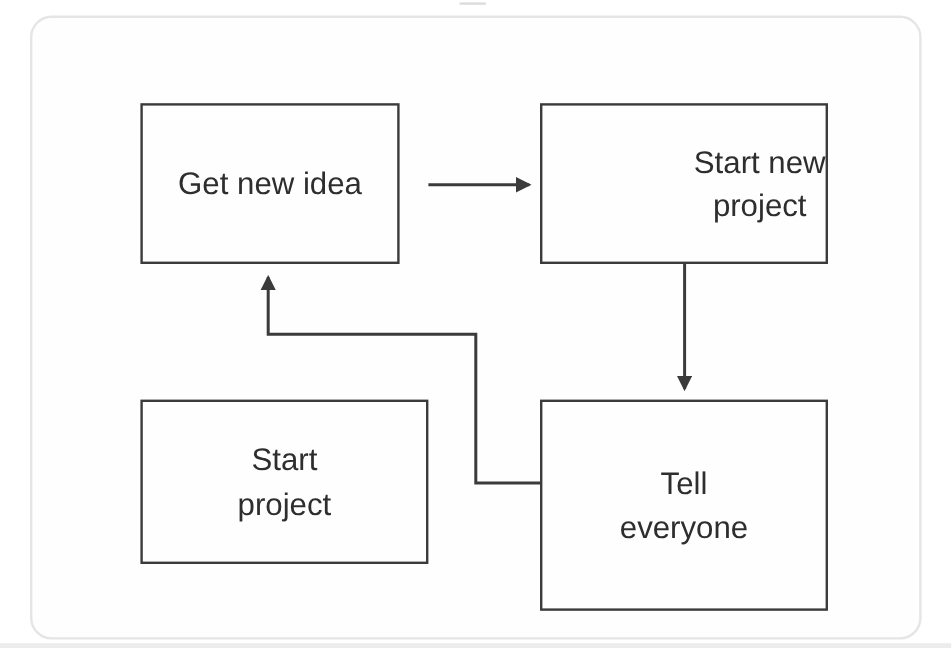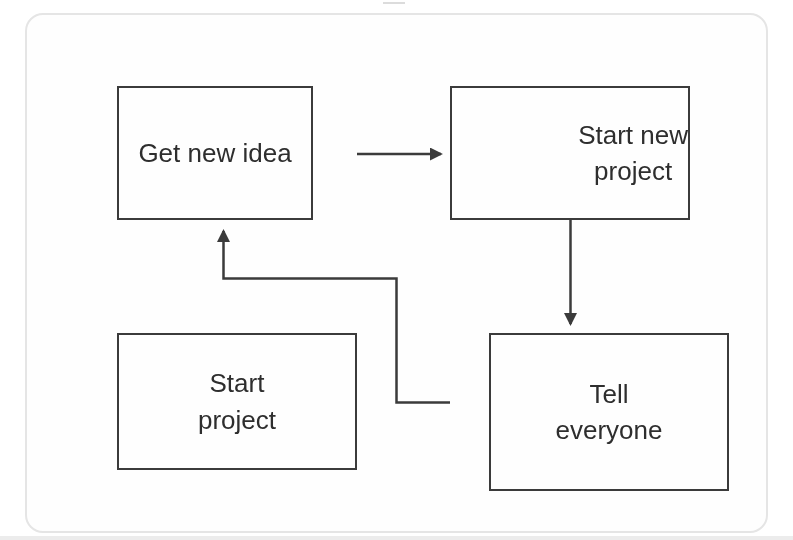--- a/index.html
+++ b/index.html
@@ -51,24 +51,24 @@
     align-items: center;
     justify-content: center;
     text-align: center;
   }
   .node .label {
     font-size: 26px;
     line-height: 1.4;
     color: #2e2e2e;
     white-space: pre-line;
   }
-  #node-get-new-idea     { left: 117px; top:  86px; width: 196px; height: 134px; }
+  #node-get-new-idea     { left: 117px; top:  86px; width: 216px; height: 134px; }
   #node-start-new-project{ left: 450px; top:  86px; width: 240px; height: 134px; justify-content: flex-end; }
   #node-finish-project   { left: 117px; top: 333px; width: 240px; height: 137px; }
-  #node-tell-everyone    { left: 450px; top: 333px; width: 240px; height: 158px; margin-left: 39px; }
+  #node-tell-everyone    { left: 450px; top: 333px; width: 240px; height: 176px; }
   svg.edges {
     position: absolute;
     left: 0;
     top: 0;
     width: 793px;
     height: 540px;
     pointer-events: none;
   }
 </style>
 </head>

